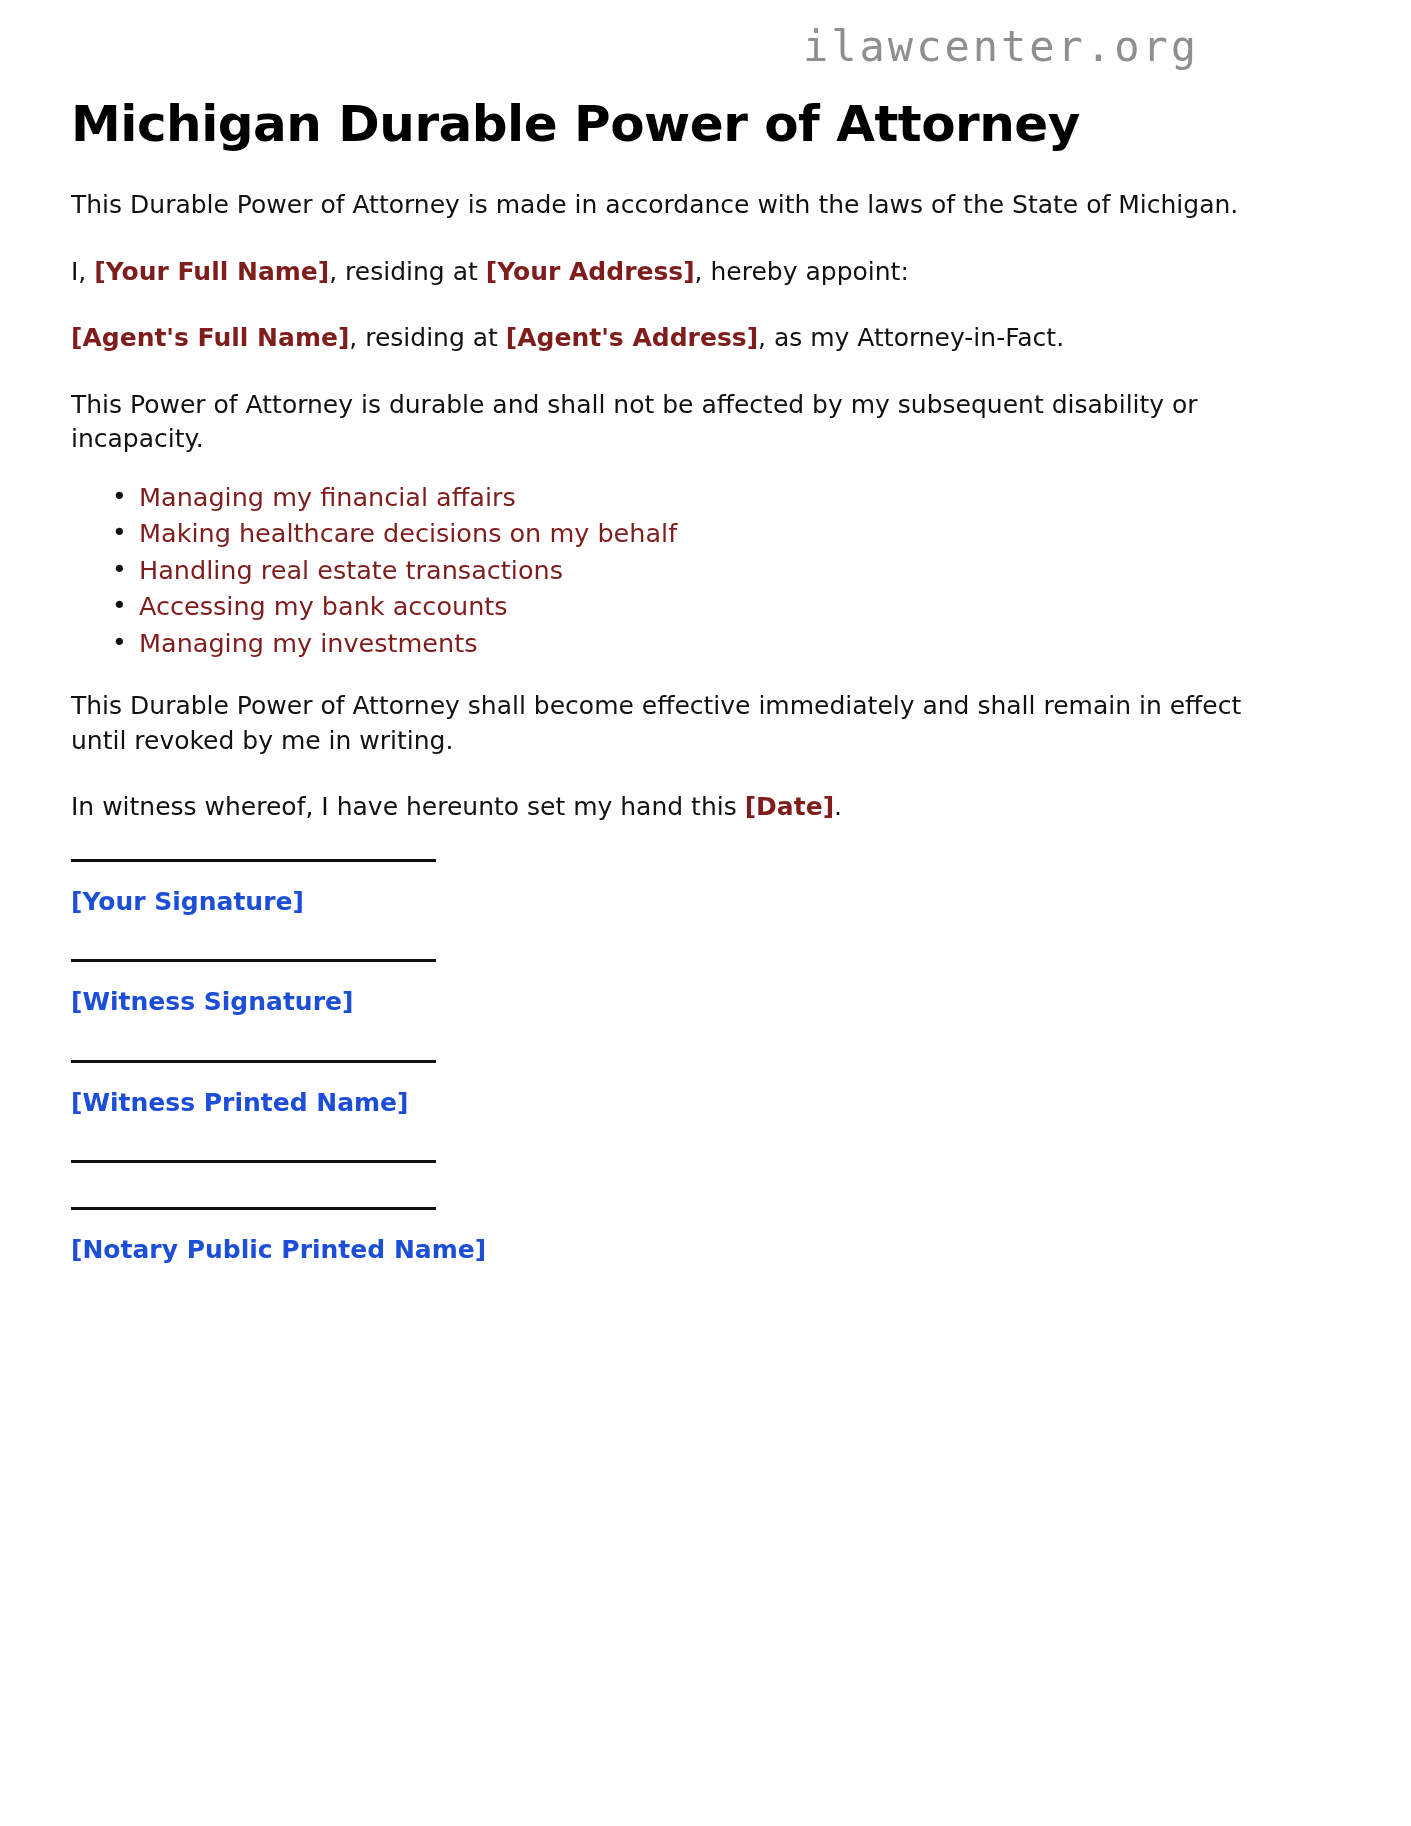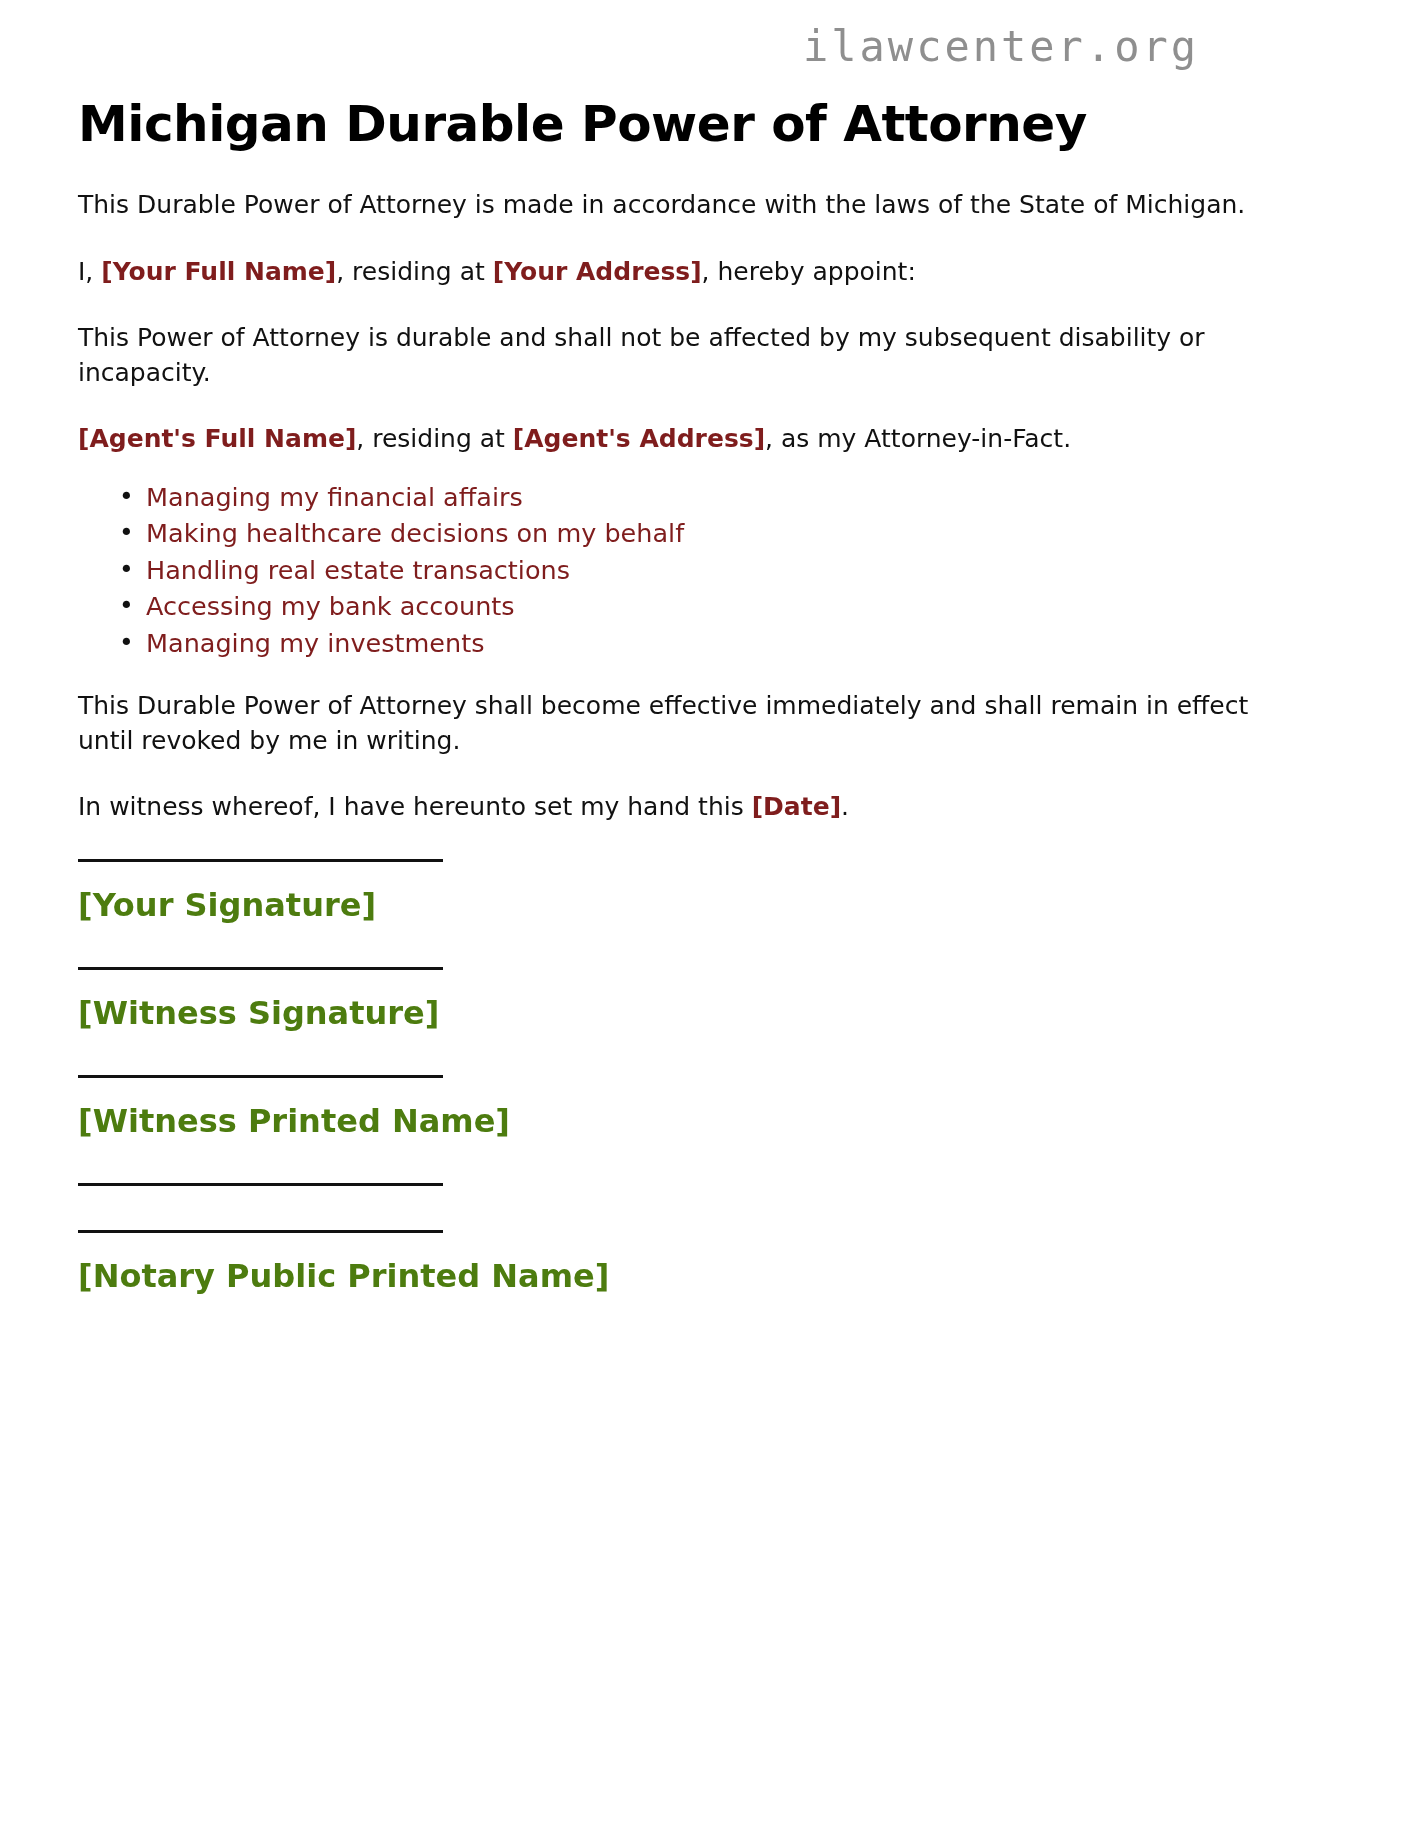--- a/index.html
+++ b/index.html
@@ -33,21 +33,21 @@
     font-family: "DejaVu Sans Mono", monospace;
     font-size: 42px;
     letter-spacing: 3px;
     color: #8f8f8f;
     white-space: nowrap;
     line-height: 1;
   }
 
   .content {
     position: absolute;
-    left: 78px;
+    left: 71px;
     top: 96px;
     width: 1222px;
   }
 
   h1.doc-title {
     font-family: "DejaVu Sans", sans-serif;
     font-size: 50px;
     font-weight: bold;
     letter-spacing: -0.5px;
     line-height: 1.12;
@@ -96,44 +96,44 @@
   .sigblock {
     margin-bottom: 44px;
   }
   .sigline {
     width: 365px;
     height: 0;
     border-top: 3px solid #111111;
     margin: 0 0 26px 0;
   }
   .siglabel {
-    font-size: 32px;
+    font-size: 25px;
     font-weight: bold;
     line-height: 1.1;
-    color: #4d7c0f;
+    color: #1d4ed8;
   }
 </style>
 </head>
 <body>
 
 <div class="page">
 
   <div class="watermark">ilawcenter.org</div>
 
   <div class="content">
 
     <h1 class="doc-title">Michigan Durable Power of Attorney</h1>
 
     <p class="para">This Durable Power of Attorney is made in accordance with the laws of the State of Michigan.</p>
 
     <p class="para"><span>I, </span><b class="ph">[Your Full Name]</b><span>, residing at </span><b class="ph">[Your Address]</b><span>, hereby appoint:</span></p>
 
+    <p class="para"><b class="ph">[Agent's Full Name]</b><span>, residing at </span><b class="ph">[Agent's Address]</b><span>, as my Attorney-in-Fact.</span></p>
+
     <p class="para">This Power of Attorney is durable and shall not be affected by my subsequent disability or incapacity.</p>
-
-    <p class="para"><b class="ph">[Agent's Full Name]</b><span>, residing at </span><b class="ph">[Agent's Address]</b><span>, as my Attorney-in-Fact.</span></p>
 
 
     <ul class="powers">
       <li>Managing my financial affairs</li>
       <li>Making healthcare decisions on my behalf</li>
       <li>Handling real estate transactions</li>
       <li>Accessing my bank accounts</li>
       <li>Managing my investments</li>
     </ul>
 

